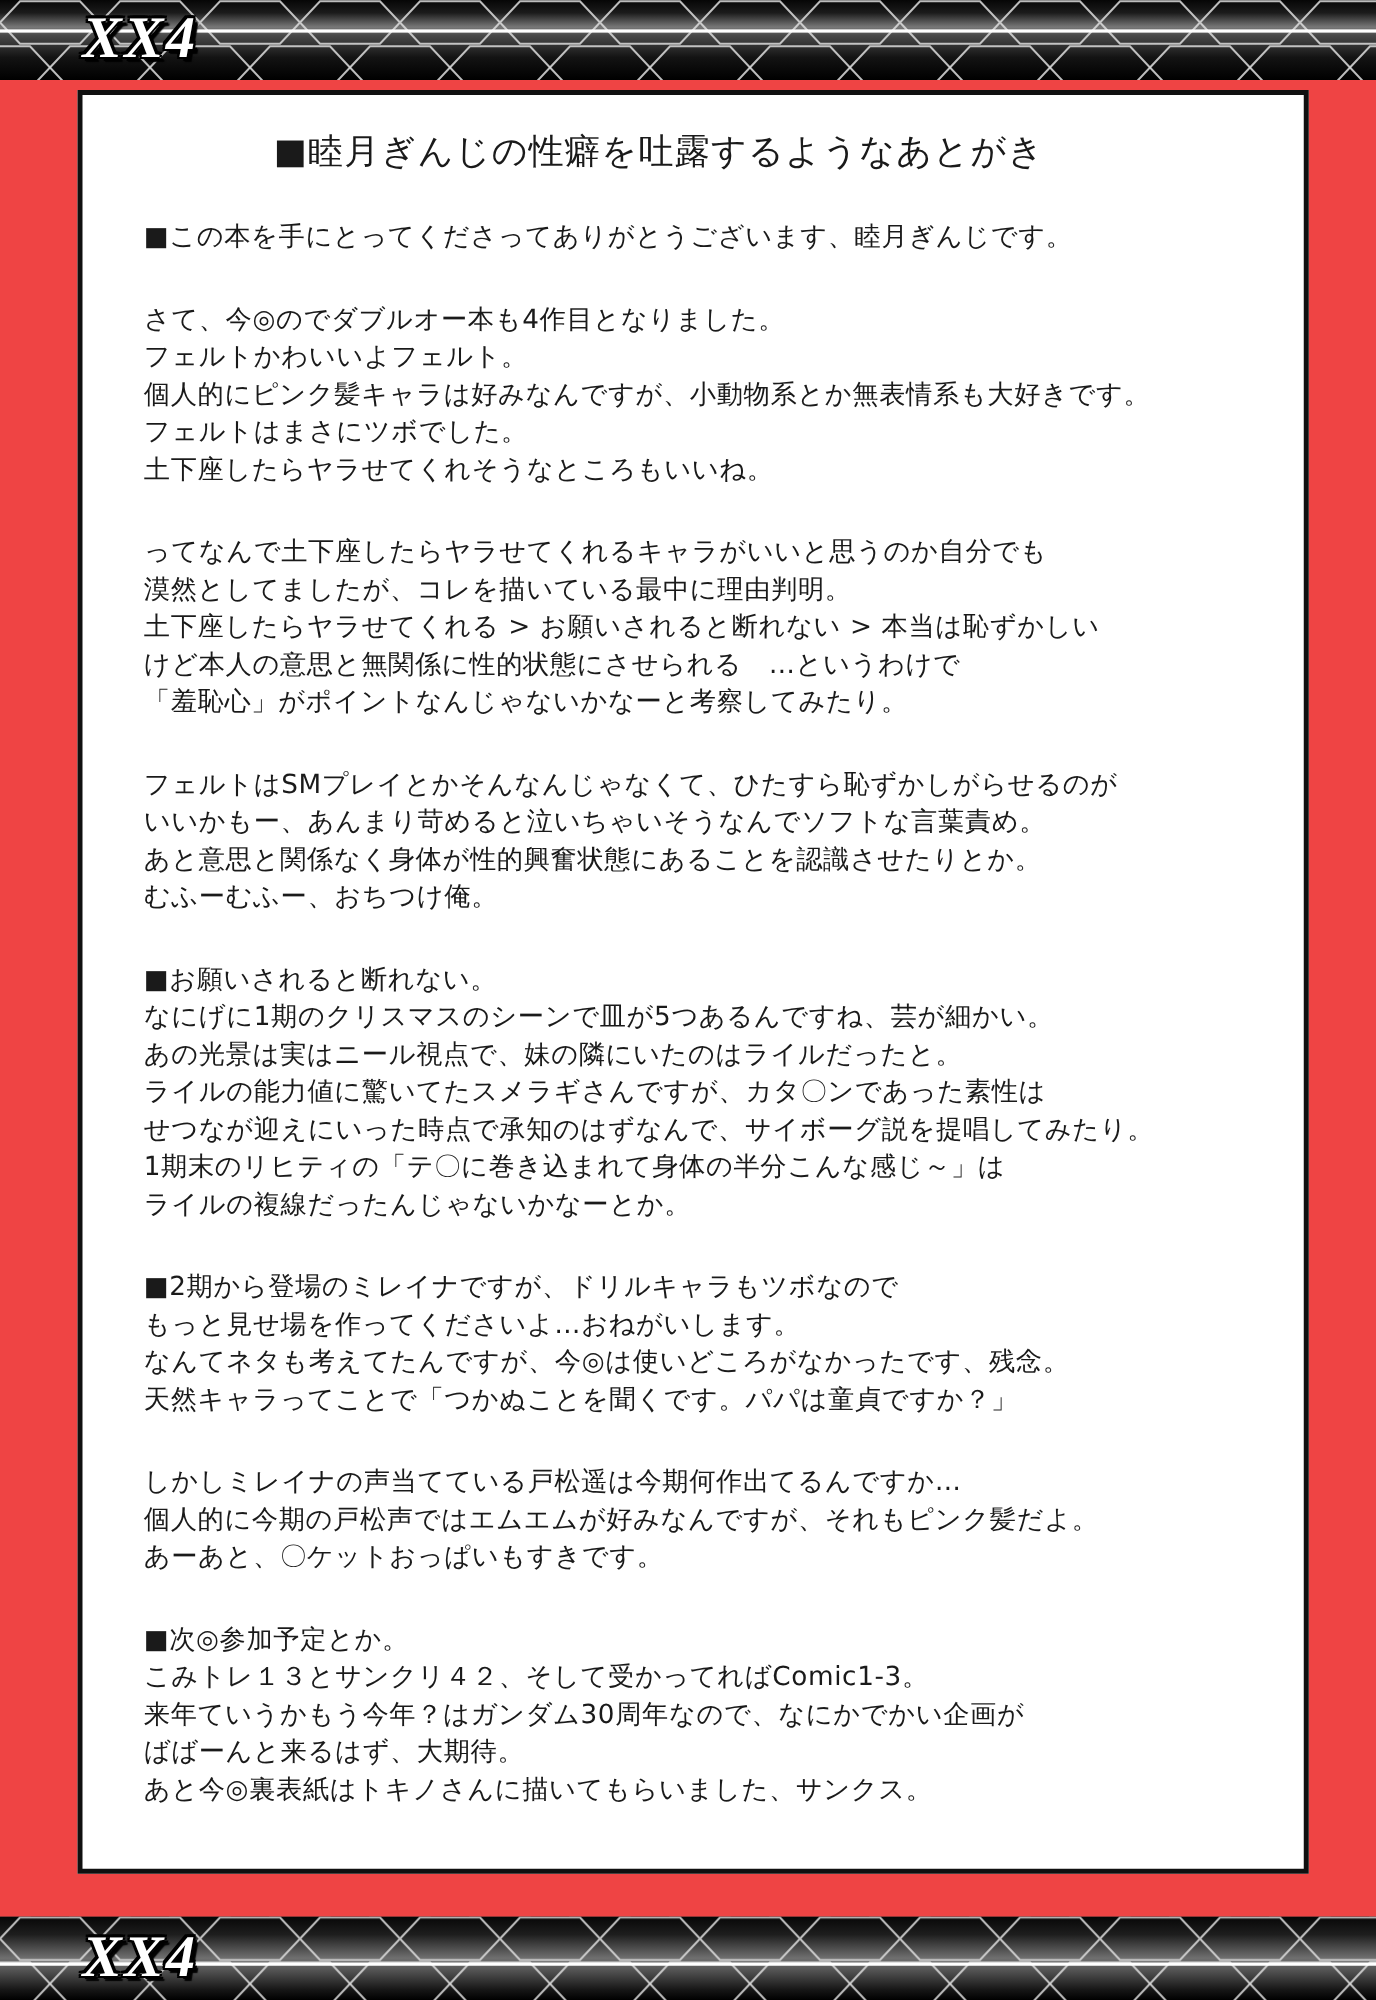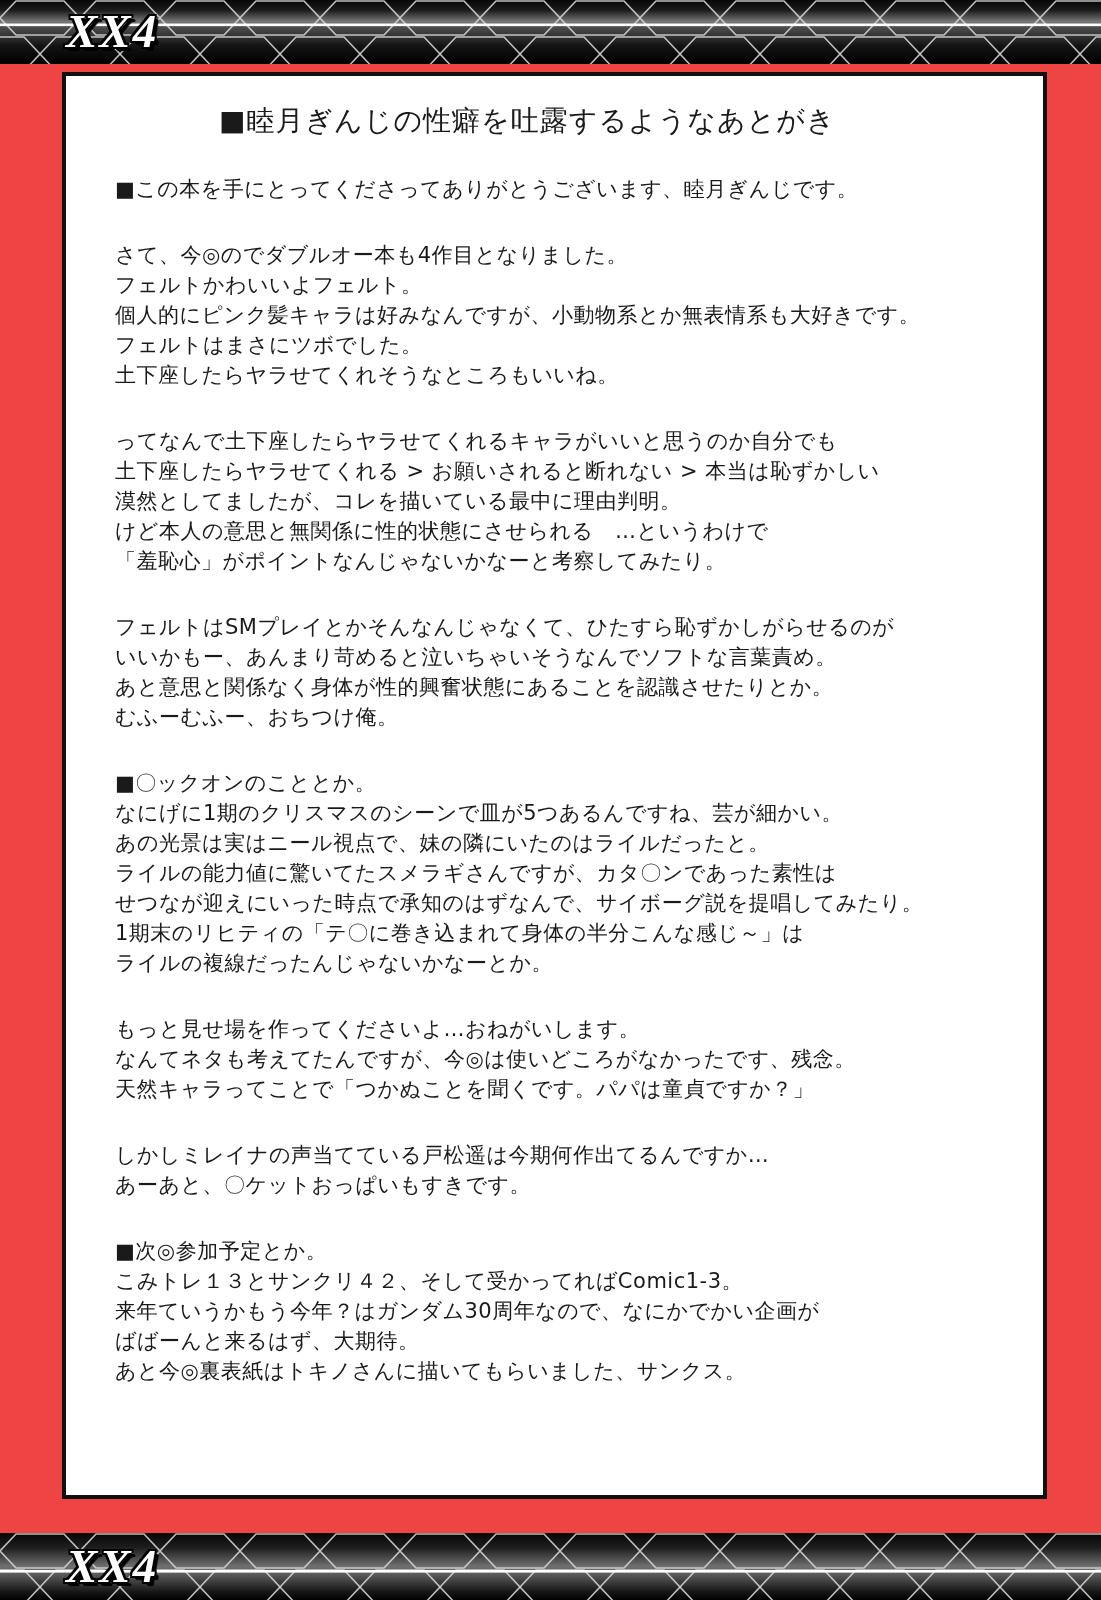--- a/index.html
+++ b/index.html
@@ -92,51 +92,53 @@
     <div class="para">
       <div class="line">さて、今◎のでダブルオー本も4作目となりました。</div>
       <div class="line">フェルトかわいいよフェルト。</div>
       <div class="line">個人的にピンク髪キャラは好みなんですが、小動物系とか無表情系も大好きです。</div>
       <div class="line">フェルトはまさにツボでした。</div>
       <div class="line">土下座したらヤラせてくれそうなところもいいね。</div>
     </div>
 
     <div class="para">
       <div class="line">ってなんで土下座したらヤラせてくれるキャラがいいと思うのか自分でも</div>
+      <div class="line">漠然としてましたが、コレを描いている最中に理由判明。</div>
       <div class="line">土下座したらヤラせてくれる &gt; お願いされると断れない &gt; 本当は恥ずかしい</div>
-      <div class="line">漠然としてましたが、コレを描いている最中に理由判明。</div>
       <div class="line">けど本人の意思と無関係に性的状態にさせられる　…というわけで</div>
       <div class="line">「羞恥心」がポイントなんじゃないかなーと考察してみたり。</div>
     </div>
 
     <div class="para">
       <div class="line">フェルトはSMプレイとかそんなんじゃなくて、ひたすら恥ずかしがらせるのが</div>
       <div class="line">いいかもー、あんまり苛めると泣いちゃいそうなんでソフトな言葉責め。</div>
       <div class="line">あと意思と関係なく身体が性的興奮状態にあることを認識させたりとか。</div>
       <div class="line">むふーむふー、おちつけ俺。</div>
     </div>
 
     <div class="para">
-      <div class="line">■〇ックオンのこととか。</div>
+      <div class="line">■お願いされると断れない。</div>
       <div class="line">なにげに1期のクリスマスのシーンで皿が5つあるんですね、芸が細かい。</div>
       <div class="line">あの光景は実はニール視点で、妹の隣にいたのはライルだったと。</div>
       <div class="line">ライルの能力値に驚いてたスメラギさんですが、カタ〇ンであった素性は</div>
       <div class="line">せつなが迎えにいった時点で承知のはずなんで、サイボーグ説を提唱してみたり。</div>
       <div class="line">1期末のリヒティの「テ〇に巻き込まれて身体の半分こんな感じ～」は</div>
       <div class="line">ライルの複線だったんじゃないかなーとか。</div>
     </div>
 
     <div class="para">
+      <div class="line">■2期から登場のミレイナですが、ドリルキャラもツボなので</div>
       <div class="line">もっと見せ場を作ってくださいよ…おねがいします。</div>
       <div class="line">なんてネタも考えてたんですが、今◎は使いどころがなかったです、残念。</div>
       <div class="line">天然キャラってことで「つかぬことを聞くです。パパは童貞ですか？」</div>
     </div>
 
     <div class="para">
       <div class="line">しかしミレイナの声当てている戸松遥は今期何作出てるんですか…</div>
+      <div class="line">個人的に今期の戸松声ではエムエムが好みなんですが、それもピンク髪だよ。</div>
       <div class="line">あーあと、〇ケットおっぱいもすきです。</div>
     </div>
 
     <div class="para">
       <div class="line">■次◎参加予定とか。</div>
       <div class="line">こみトレ１３とサンクリ４２、そして受かってればComic1-3。</div>
       <div class="line">来年ていうかもう今年？はガンダム30周年なので、なにかでかい企画が</div>
       <div class="line">ばばーんと来るはず、大期待。</div>
       <div class="line">あと今◎裏表紙はトキノさんに描いてもらいました、サンクス。</div>
     </div>

